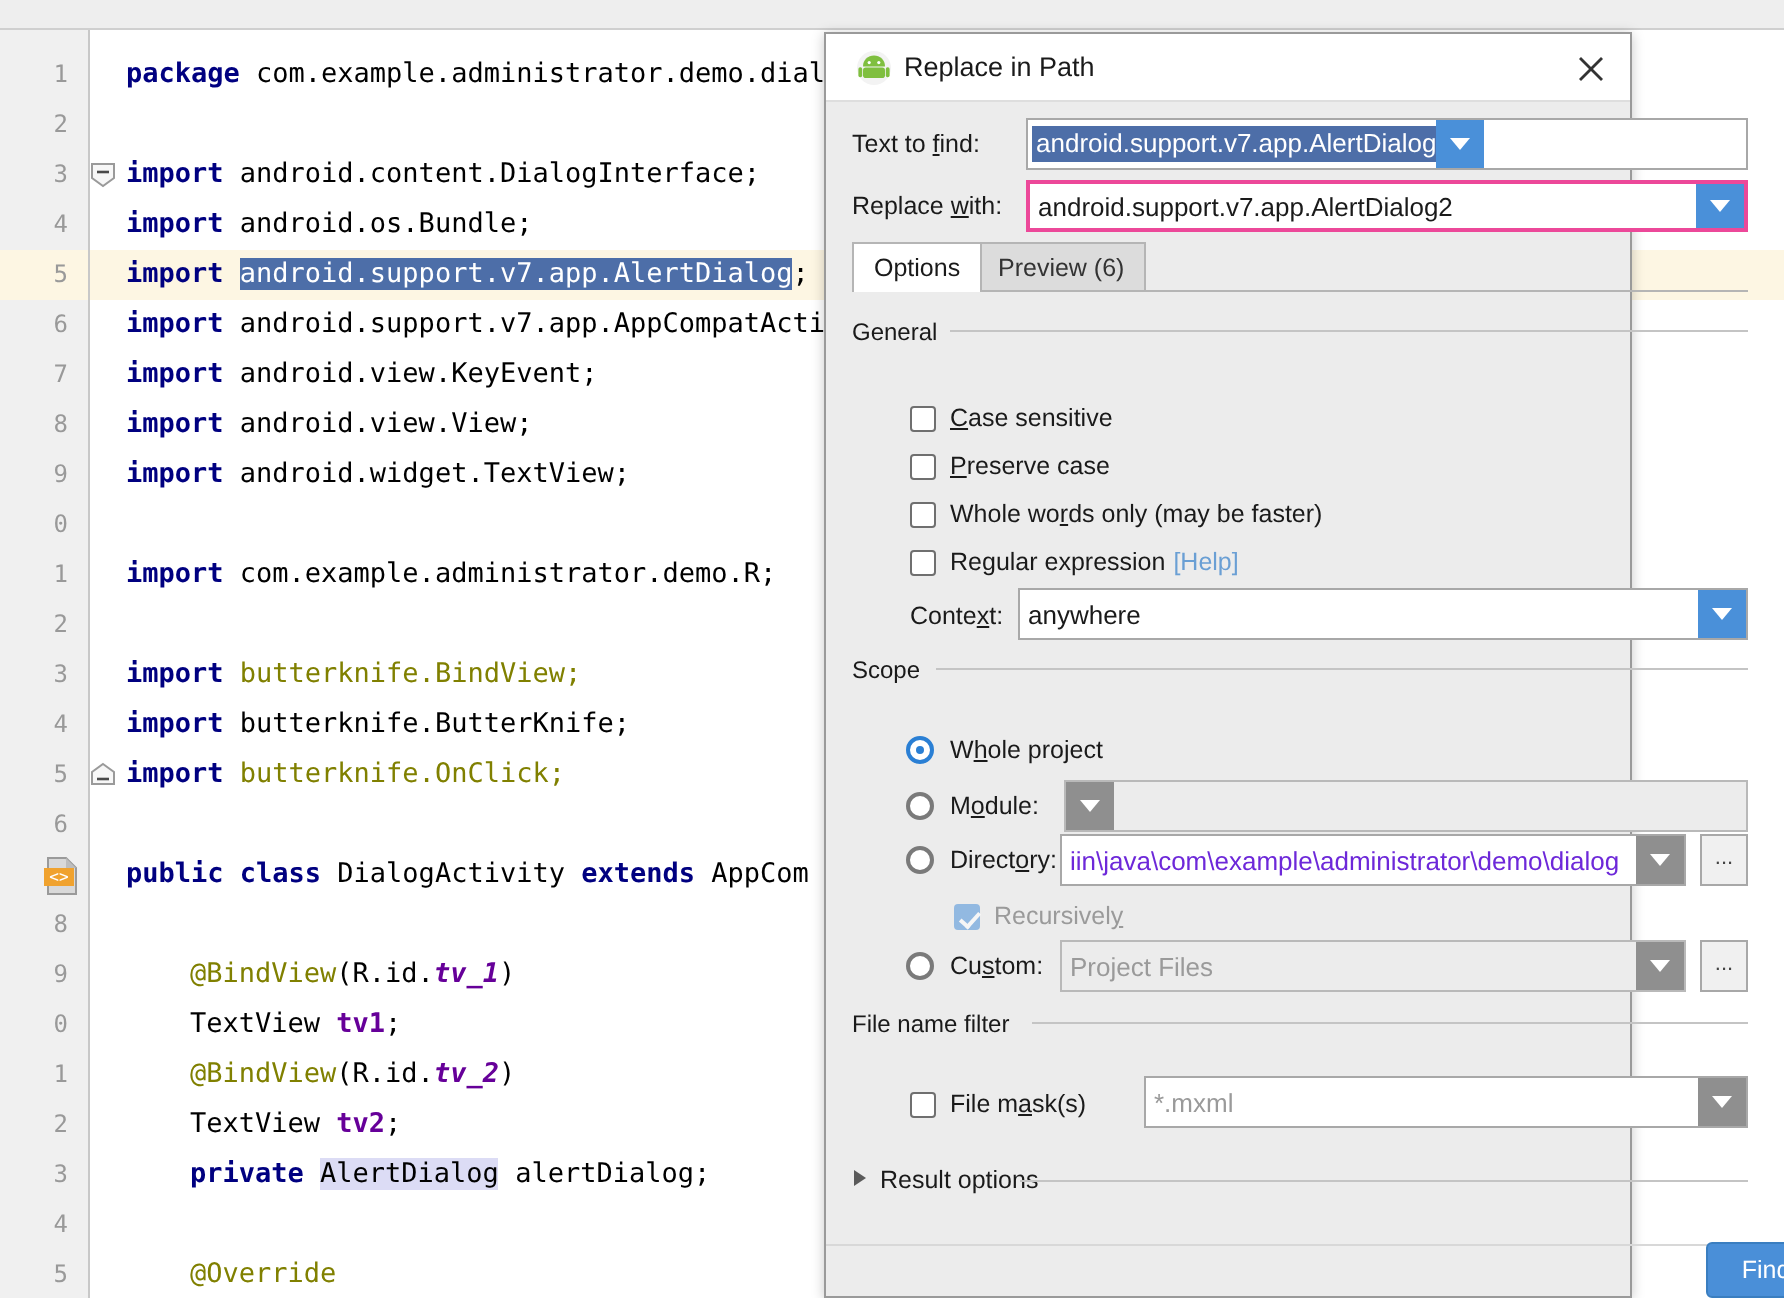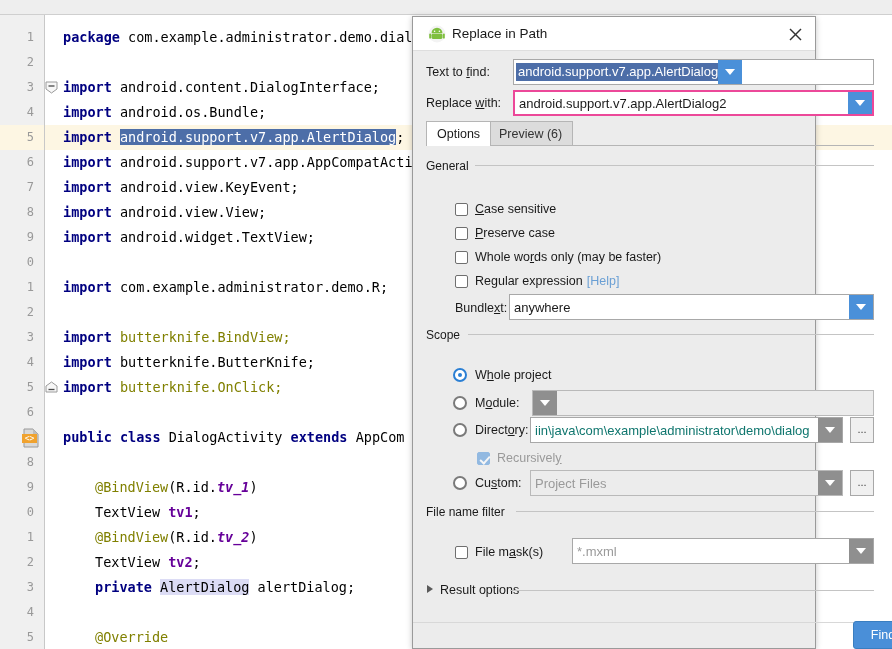--- a/index.html
+++ b/index.html
@@ -322,21 +322,21 @@
     <span class="cbox"></span>
     <span class="cb-label"><span>Whole wo</span><span class="u">r</span><span>ds only (may be faster)</span></span>
   </div>
 
   <div class="cb-row" style="left:42px; top:257px;">
     <span class="cbox"></span>
     <span class="cb-label"><span>Re</span><span class="u">g</span><span>ular expression</span></span>
     <span class="help-link" style="margin-left:4px;">[Help]</span>
   </div>
 
-  <span class="row-label" style="left:42px; top:284px;"><span>Bundle</span><span class="u">x</span><span>t:</span></span>
+  <span class="row-label" style="left:42px; top:284px;"><span>Conte</span><span class="u">x</span><span>t:</span></span>
   <div class="combo" style="left:96px; top:277px; width:365px;">
     <span class="val">anywhere</span>
     <span class="arrow">
         <i class="tri"></i>
       </span>
   </div>
 
   <span class="group-title" style="left:13px; top:311px;">Scope</span>
   <div class="group-rule" style="left:55px; top:317px; width:406px;"></div>
 
@@ -353,21 +353,21 @@
     <span class="arrow off">
         <i class="tri"></i>
       </span>
   </div>
 
   <div class="rb-row" style="left:40px; top:406px;">
     <span class="radio"></span>
     <span class="rb-label"><span>Direct</span><span class="u">o</span><span>ry:</span></span>
   </div>
   <div class="combo" style="left:117px; top:400px; width:313px; background:#ffffff;">
-    <span class="val" style="color:#0f766e;">iin\java\com\example\administrator\demo\dialog</span>
+    <span class="val" style="color:#6d28d9;">iin\java\com\example\administrator\demo\dialog</span>
     <span class="arrow off">
         <i class="tri"></i>
       </span>
   </div>
   <div class="browse-btn" style="left:437px; top:400px;">...</div>
 
   <div class="cb-row" style="left:64px; top:434px;">
     <span class="cbox checked dis"></span>
     <span class="cb-label dis"><span>Recursivel</span><span class="u">y</span></span>
   </div>

